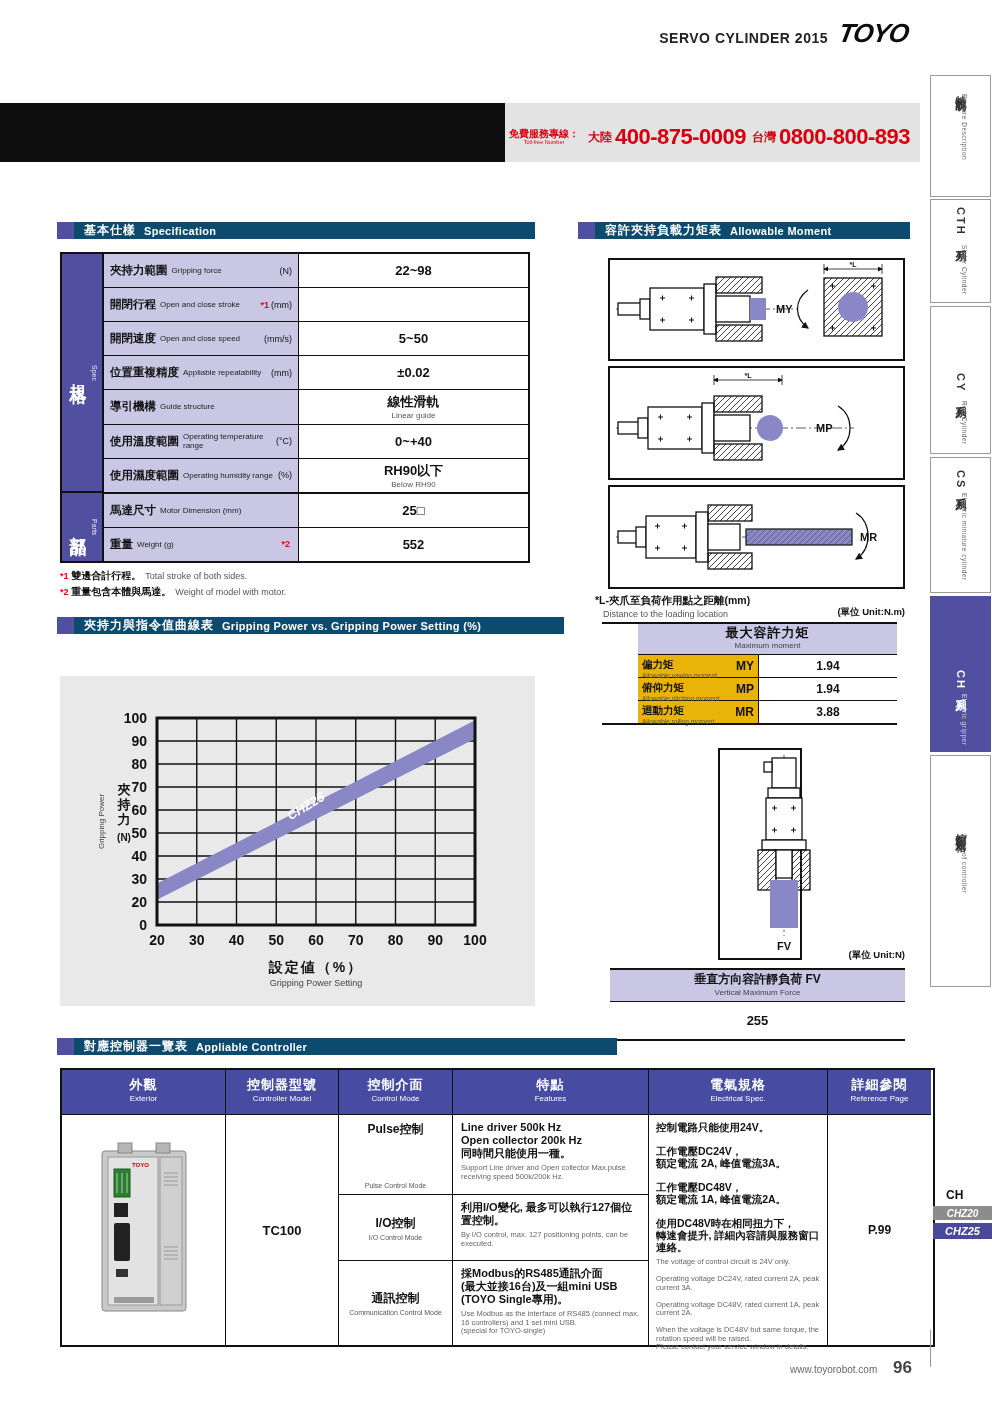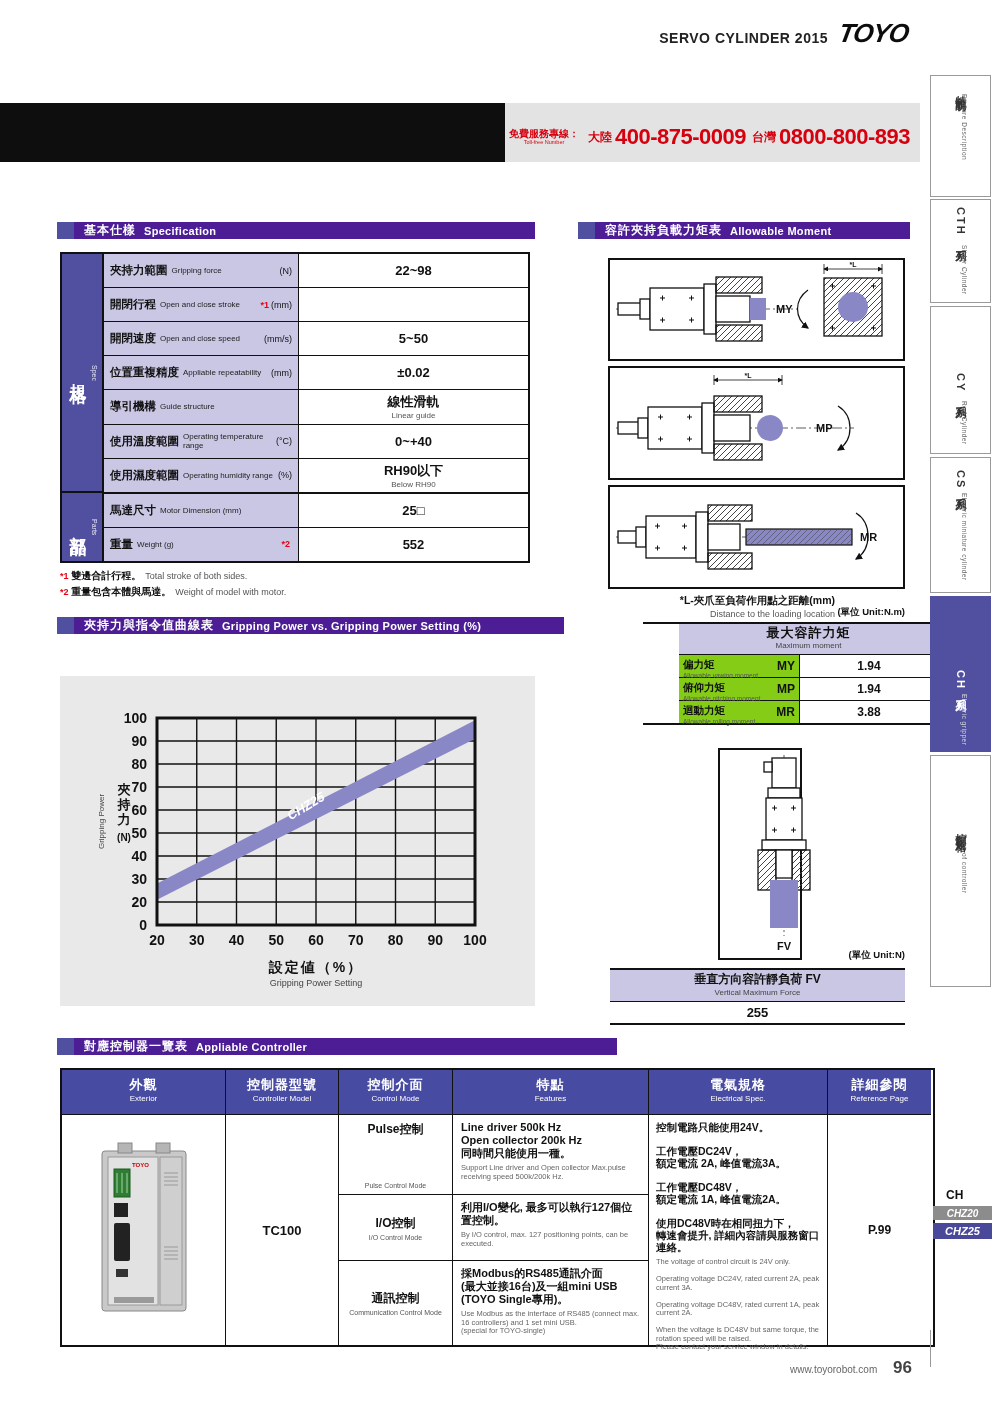--- a/index.html
+++ b/index.html
@@ -13,21 +13,21 @@
   .top-band-black{position:absolute;top:103px;left:0;width:505px;height:59px;background:#0e0e0e;}
   .top-band-gray{position:absolute;top:103px;left:505px;width:415px;height:59px;background:#e3e3e3;}
   .hotline{position:absolute;top:124px;right:82px;display:flex;align-items:center;color:#d6000f;white-space:nowrap;}
   .hl-pre{text-align:center;margin-right:3px;line-height:9px;}
   .hl-pre .z{font-size:10px;font-weight:bold;}
   .hl-pre .e{font-size:5.5px;display:block;}
   .hl-region{font-size:12px;font-weight:bold;margin:0 3px 0 6px;}
   .hl-num{font-size:22px;font-weight:bold;letter-spacing:-.5px;}
 
   
-  .secbar{position:absolute;height:17px;background:#4c1d95;color:#fff;display:flex;align-items:center;}
+  .secbar{position:absolute;height:17px;background:#0c4a6e;color:#fff;display:flex;align-items:center;}
   .secbar .sq{width:17px;height:17px;background:#514f9f;margin-right:10px;flex:none;}
   .secbar .tzh{font-weight:bold;font-size:12px;letter-spacing:1px;margin-right:8px;}
   .secbar .ten{font-weight:bold;font-size:11px;letter-spacing:.3px;}
 
   
   .spec-table{position:absolute;left:60px;top:252px;width:470px;height:311px;display:flex;
               border:2px solid #111;background:#fff;box-sizing:border-box;}
   .vcol{width:40px;display:flex;flex-direction:column;border-right:2px solid #111;}
   .vhead{background:#514f9f;color:#fff;display:flex;align-items:center;justify-content:center;}
   .vhead + .vhead{border-top:2px solid #111;}
@@ -68,46 +68,46 @@
   .dbox{position:absolute;border:2.5px solid #111;background:#fff;box-sizing:border-box;}
   .wt{fill:#fff;stroke:#111;stroke-width:1.3;}
   .ht{fill:url(#hatch);stroke:#111;stroke-width:1.3;}
   .pp{fill:#8987c6;}
   .cl{stroke:#333;stroke-width:.8;stroke-dasharray:10 3 2 3;fill:none;}
   .bolt{stroke:#111;stroke-width:1;}
   .lbl{font:bold 11px "Liberation Sans",sans-serif;fill:#111;}
   .arc{fill:none;stroke:#111;stroke-width:1.2;}
   .dim{stroke:#111;stroke-width:.8;}
   .dimt{font:bold 7px "Liberation Sans",sans-serif;fill:#111;text-anchor:middle;}
-  .lnote{position:absolute;left:595px;top:593px;width:240px;line-height:11px;text-align:right;}
+  .lnote{position:absolute;left:595px;top:593px;width:240px;line-height:11px;}
   .lnote .nz{font-weight:bold;font-size:10.5px;}
   .lnote .ne{font-size:9px;color:#555;margin-left:8px;}
   .unitnote{position:absolute;font-weight:bold;font-size:9.5px;}
-  .mtable{position:absolute;left:643px;top:622px;width:295px;border-top:2.5px solid #111;
+  .mtable{position:absolute;left:602px;top:622px;width:295px;border-top:2.5px solid #111;
           border-bottom:2.5px solid #111;box-sizing:border-box;padding-left:36px;}
   .mtitle{background:#c9c7e4;text-align:center;padding:1px 0 2px;border-bottom:1px solid #111;line-height:13px;}
   .mtzh{font-weight:bold;font-size:13px;letter-spacing:1px;}
   .mten{display:block;font-size:8px;color:#444;}
   .mrow{display:flex;border-top:1px solid #111;height:22px;}
   .mrow:nth-child(2){border-top:none;}
-  .mlabel{width:121px;background:#84cc16;border-right:1px solid #111;display:flex;align-items:center;
+  .mlabel{width:121px;background:#eab308;border-right:1px solid #111;display:flex;align-items:center;
           justify-content:space-between;padding:0 4px;box-sizing:border-box;}
   .mlz{font-weight:bold;font-size:10.5px;line-height:10px;}
   .mle{font-size:6.5px;color:#555;display:block;}
   .mcode{font-weight:bold;font-size:12px;}
   .mvalue{flex:1;display:flex;align-items:center;justify-content:center;font-weight:bold;font-size:12px;background:#fff;}
   .snote{position:absolute;left:610px;top:724px;line-height:12px;}
   .snote .nz{font-weight:bold;font-size:10.5px;display:block;}
   .snote .ne{font-size:9px;color:#555;display:block;margin-left:6px;}
   .fvtable{position:absolute;left:610px;top:968px;width:295px;border-top:2.5px solid #111;
            border-bottom:2.5px solid #111;box-sizing:border-box;}
   .fvhead{background:#c9c7e4;text-align:center;padding:1px 0 2px;line-height:13px;border-bottom:1px solid #111;}
   .fvz{font-weight:bold;font-size:12px;}
   .fve{display:block;font-size:8px;color:#444;}
-  .fvval{text-align:center;font-weight:bold;font-size:13px;padding:3px 0;background:#fff;}
+  .fvval{text-align:center;font-weight:bold;font-size:13px;padding:11px 0;background:#fff;}
 
   
   .ctable{position:absolute;left:60px;top:1068px;width:875px;border:2px solid #111;box-sizing:border-box;
           display:grid;grid-template-columns:163px 113px 114px 196px 179px 104px;
           grid-template-rows:44px 80px 66px 85px;background:#fff;}
   .hc{background:#474ca2;color:#fff;display:flex;flex-direction:column;align-items:center;justify-content:center;
       border-left:1px solid #111;line-height:14px;}
   .hc:first-child{border-left:none;}
   .hcz{font-weight:bold;font-size:13px;letter-spacing:1px;}
   .hce{font-size:8px;}

